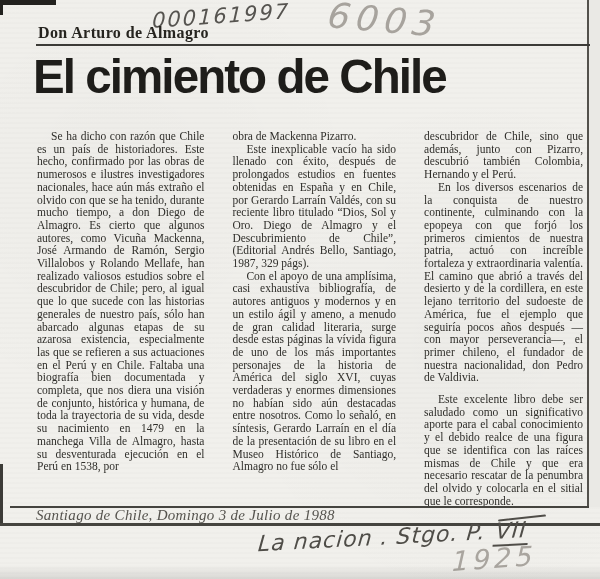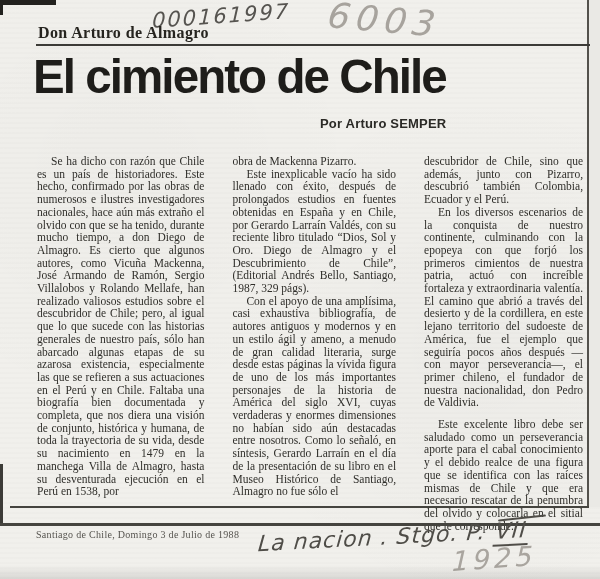--- a/index.html
+++ b/index.html
@@ -38,69 +38,68 @@
   .kicker{left:38px;top:24px;font-family:"Liberation Serif",serif;font-weight:700;
     font-size:16px;letter-spacing:0.4px;color:#26241f;}
   .kicker-rule{left:36px;top:44px;width:554px;height:2px;background:#3c3b37;}
   .headline{left:33px;top:48px;font-family:"Liberation Sans",sans-serif;font-weight:700;
     font-size:49px;letter-spacing:-2px;color:#1e1d1a;transform:scaleX(0.97);
     transform-origin:left top;white-space:nowrap;}
   .byline{left:320px;top:116px;font-family:"Liberation Sans",sans-serif;font-weight:700;
     font-size:13px;color:#2b2a26;letter-spacing:0.2px;}
 
   
-  .columns{left:37px;top:155px;width:546px;display:flex;gap:28px;}
+  .columns{left:37px;top:130px;width:546px;display:flex;gap:28px;}
   .col{font-size:11.5px;line-height:12.7px;text-align:justify;color:#2f2e2a;
     font-family:"Liberation Serif",serif;}
   .col-1{width:177px;}
   .col-2{width:173px;}
   .col-3{width:168px;}
   .col p{margin:0;}
   .col p.indent{text-indent:14px;}
   .col p.gap{}
   .col p.gap-sm{margin-top:9px;}
 
   
   .rule-a{left:10px;top:506px;width:579px;height:2px;background:#45443f;}
   .rule-b{left:0;top:523px;width:600px;height:3px;background:#45443f;}
-  .dateline{left:36px;top:529px;font-family:"Liberation Serif",serif;font-size:10px;
-    color:#55534e;letter-spacing:0.3px;}
+  .dateline{left:36px;top:507px;font-family:"Liberation Serif",serif;font-size:15px;
+    color:#55534e;letter-spacing:0.3px;font-style:italic;}
 </style>
 </head>
 <body>
 
 <div id="screen">
 
   <div class="abs edge-top-left"></div>
   <div class="abs edge-left-sliver"></div>
   <div class="abs edge-left-bottom"></div>
   <div class="abs right-margin"></div>
   <div class="abs vline-right"></div>
 
   <div class="abs hand hand-top-number">000161997</div>
   <div class="abs hand hand-code">6003</div>
 
   <div class="abs kicker">Don Arturo de Almagro</div>
   <div class="abs kicker-rule"></div>
   <h1 class="abs headline" style="margin:0;">El cimiento de Chile</h1>
-  <div class="abs byline">Por Arturo SEMPER</div>
 
   <div class="abs columns">
     <div class="col col-1">
       <p class="indent">Se ha dicho con razón que Chile es un país de historiadores. Este hecho, confirmado por las obras de numerosos e ilustres investigadores nacionales, hace aún más extraño el olvido con que se ha tenido, durante mucho tiempo, a don Diego de Almagro. Es cierto que algunos autores, como Vicuña Mackenna, José Armando de Ramón, Sergio Villalobos y Rolando Mellafe, han realizado valiosos estudios sobre el descubridor de Chile; pero, al igual que lo que sucede con las historias generales de nuestro país, sólo han abarcado algunas etapas de su azarosa existencia, especialmente las que se refieren a sus actuaciones en el Perú y en Chile. Faltaba una biografía bien documentada y completa, que nos diera una visión de conjunto, histórica y humana, de toda la trayectoria de su vida, desde su nacimiento en 1479 en la manchega Villa de Almagro, hasta su desventurada ejecución en el Perú en 1538, por</p>
     </div>
     <div class="col col-2">
       <p>obra de Mackenna Pizarro.</p>
       <p class="indent">Este inexplicable vacío ha sido llenado con éxito, después de prolongados estudios en fuentes obtenidas en España y en Chile, por Gerardo Larraín Valdés, con su reciente libro titulado “Dios, Sol y Oro. Diego de Almagro y el Descubrimiento de Chile”, (Editorial Andrés Bello, Santiago, 1987, 329 págs).</p>
       <p class="indent gap">Con el apoyo de una amplísima, casi exhaustiva bibliografía, de autores antiguos y modernos y en un estilo ágil y ameno, a menudo de gran calidad literaria, surge desde estas páginas la vívida figura de uno de los más importantes personajes de la historia de América del siglo XVI, cuyas verdaderas y enormes dimensiones no habían sido aún destacadas entre nosotros. Como lo señaló, en síntesis, Gerardo Larraín en el día de la presentación de su libro en el Museo Histórico de Santiago, Almagro no fue sólo el</p>
     </div>
     <div class="col col-3">
-      <p>descubridor de Chile, sino que además, junto con Pizarro, descubrió también Colombia, Ecuador y el Perú.</p>
+      <p>descubridor de Chile, sino que además, junto con Pizarro, descubrió también Colombia, Hernando y el Perú.</p>
       <p class="indent gap">En los diversos escenarios de la conquista de nuestro continente, culminando con la epopeya con que forjó los primeros cimientos de nuestra patria, actuó con increíble fortaleza y extraordinaria valentía. El camino que abrió a través del desierto y de la cordillera, en este lejano territorio del sudoeste de América, fue el ejemplo que seguiría pocos años después —con mayor perseverancia—, el primer chileno, el fundador de nuestra nacionalidad, don Pedro de Valdivia.</p>
-      <p class="indent gap-sm">Este excelente libro debe ser saludado como un perseverancia aporte para el cabal conocimiento y el debido realce de una figura que se identifica con las raíces mismas de Chile y que era necesario rescatar de la penumbra del olvido y colocarla en el sitial que le corresponde.</p>
+      <p class="indent gap-sm">Este excelente libro debe ser saludado como un significativo aporte para el cabal conocimiento y el debido realce de una figura que se identifica con las raíces mismas de Chile y que era necesario rescatar de la penumbra del olvido y colocarla en el sitial que le corresponde.</p>
     </div>
   </div>
 
   <div class="abs rule-a"></div>
   <div class="abs rule-b"></div>
 
   <div class="abs dateline">Santiago de Chile, Domingo 3 de Julio de 1988</div>
 
   <div class="abs hand-stroke"></div>
   <div class="abs hand hand-source">

